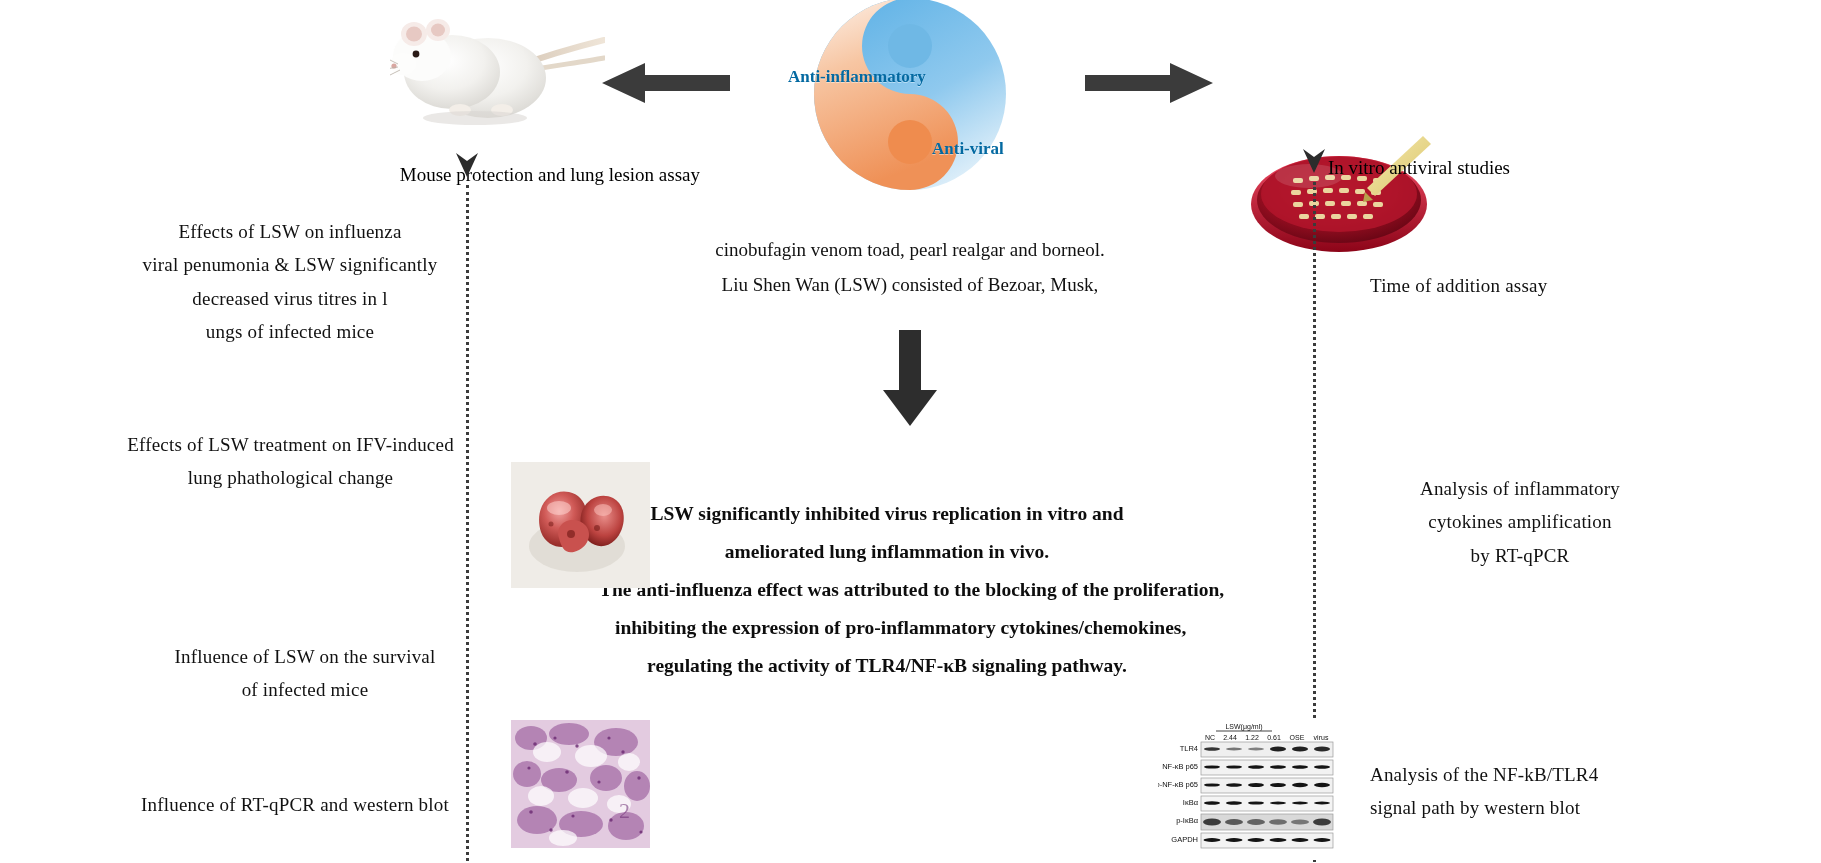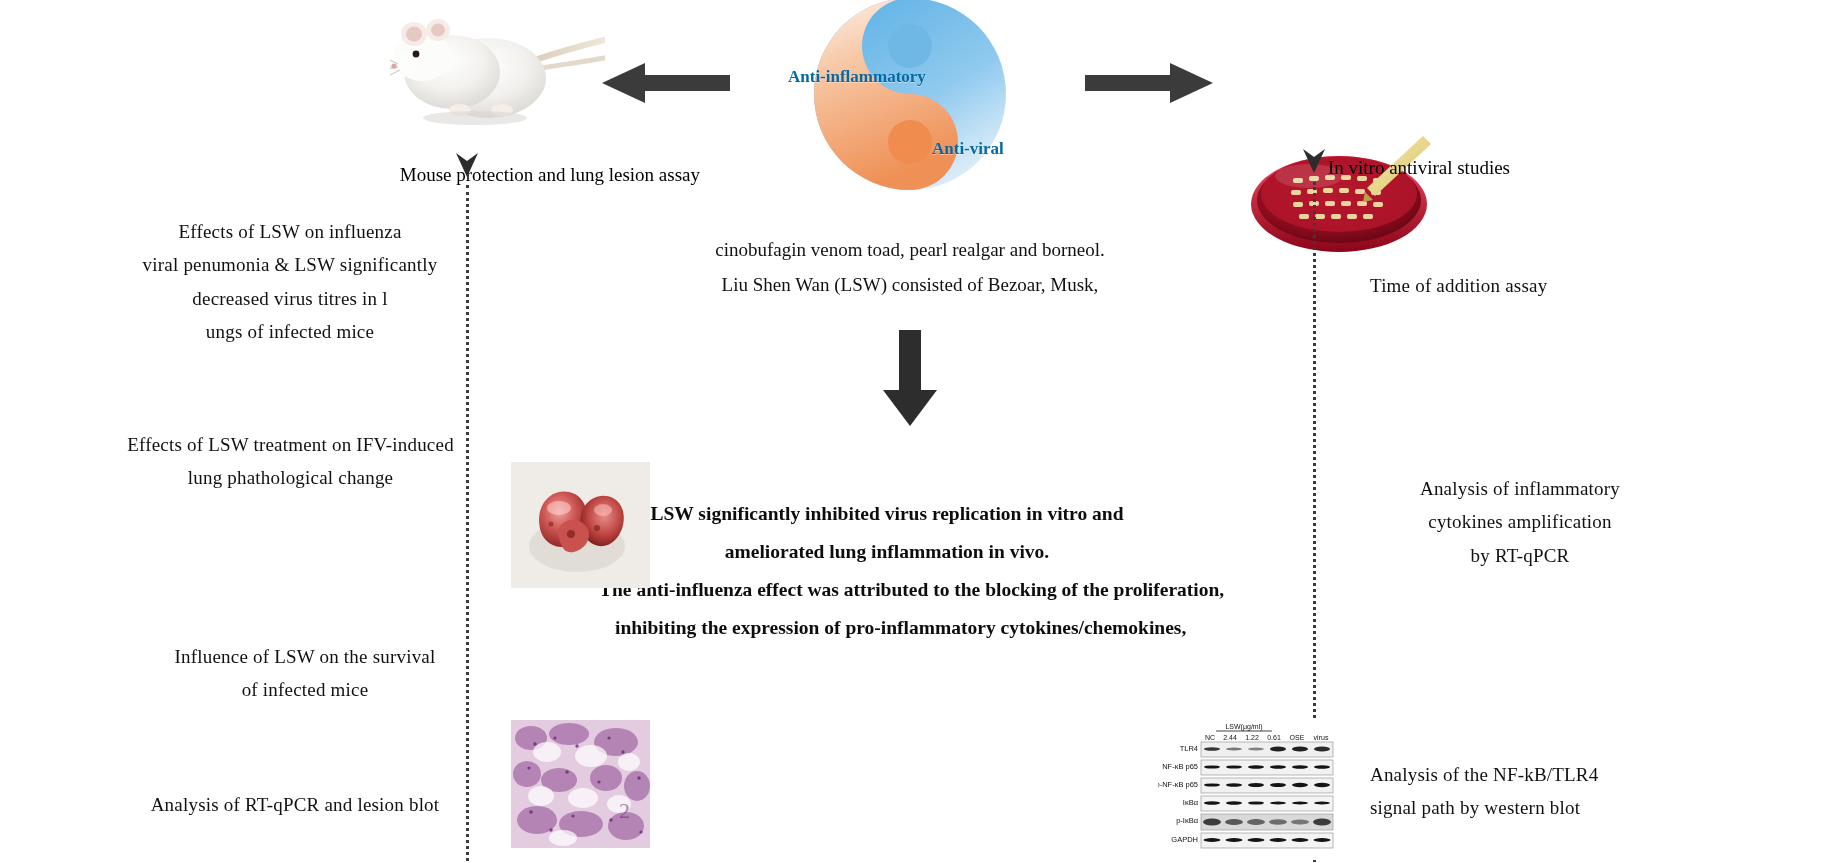--- a/index.html
+++ b/index.html
@@ -250,21 +250,21 @@
   <div>Effects of LSW treatment on IFV-induced</div>
   <div>lung phathological change</div>
 </div>
 
 <div class="abs label-block" style="left:150px; top:640px; width:310px;">
   <div>Influence of LSW on the survival</div>
   <div>of infected mice</div>
 </div>
 
 <div class="abs label-block" style="left:130px; top:788px; width:330px;">
-  <div>Analysis of  RT-qPCR and lesion blot</div>
+  <div>Influence of  RT-qPCR and western blot</div>
 </div>
 
 <div class="abs label-block" style="left:1370px; top:228px; width:320px; text-align:left;margin-top:41px;">
   <div>Time of addition assay</div>
 </div>
 
 <div class="abs label-block" style="left:1370px; top:472px; width:300px; text-align:center;">
   <div>Analysis of inflammatory</div>
   <div>cytokines  amplification</div>
   <div>by RT-qPCR</div>
@@ -284,20 +284,21 @@
   <svg class="arrow-v" width="60" height="98" viewBox="0 0 60 98">
     <path d="M19 0 L41 0 L41 60 L57 60 L30 96 L3 60 L19 60 Z" fill="#2d2d2d"></path>
   </svg>
 </div>
 
 <div class="abs center-conclusion" style="left:627px; top:468px; width:520px;margin-top:27px;">
   <div>LSW significantly inhibited virus replication in vitro and</div>
   <div>ameliorated lung inflammation in vivo.</div>
   <div style="white-space:nowrap; margin-left:-28px;">The anti-influenza effect was attributed to the blocking of the proliferation,</div>
   <div style="white-space:nowrap; margin-left:-12px;">inhibiting the expression of pro-inflammatory cytokines/chemokines,</div>
+  <div>regulating the activity of TLR4/NF-κB signaling pathway.</div>
 </div>
 
 <div class="abs lung-photo" style="left:511px; top:204px; width:139px; height:126px;">
   <svg width="139" height="126" viewBox="0 0 139 126">
     <defs>
       <radialGradient id="lungg" cx="42%" cy="36%" r="68%">
         <stop offset="0%" stop-color="#f0a2a0"></stop>
         <stop offset="45%" stop-color="#d05a57"></stop>
         <stop offset="100%" stop-color="#8c2320"></stop>
       </radialGradient>

